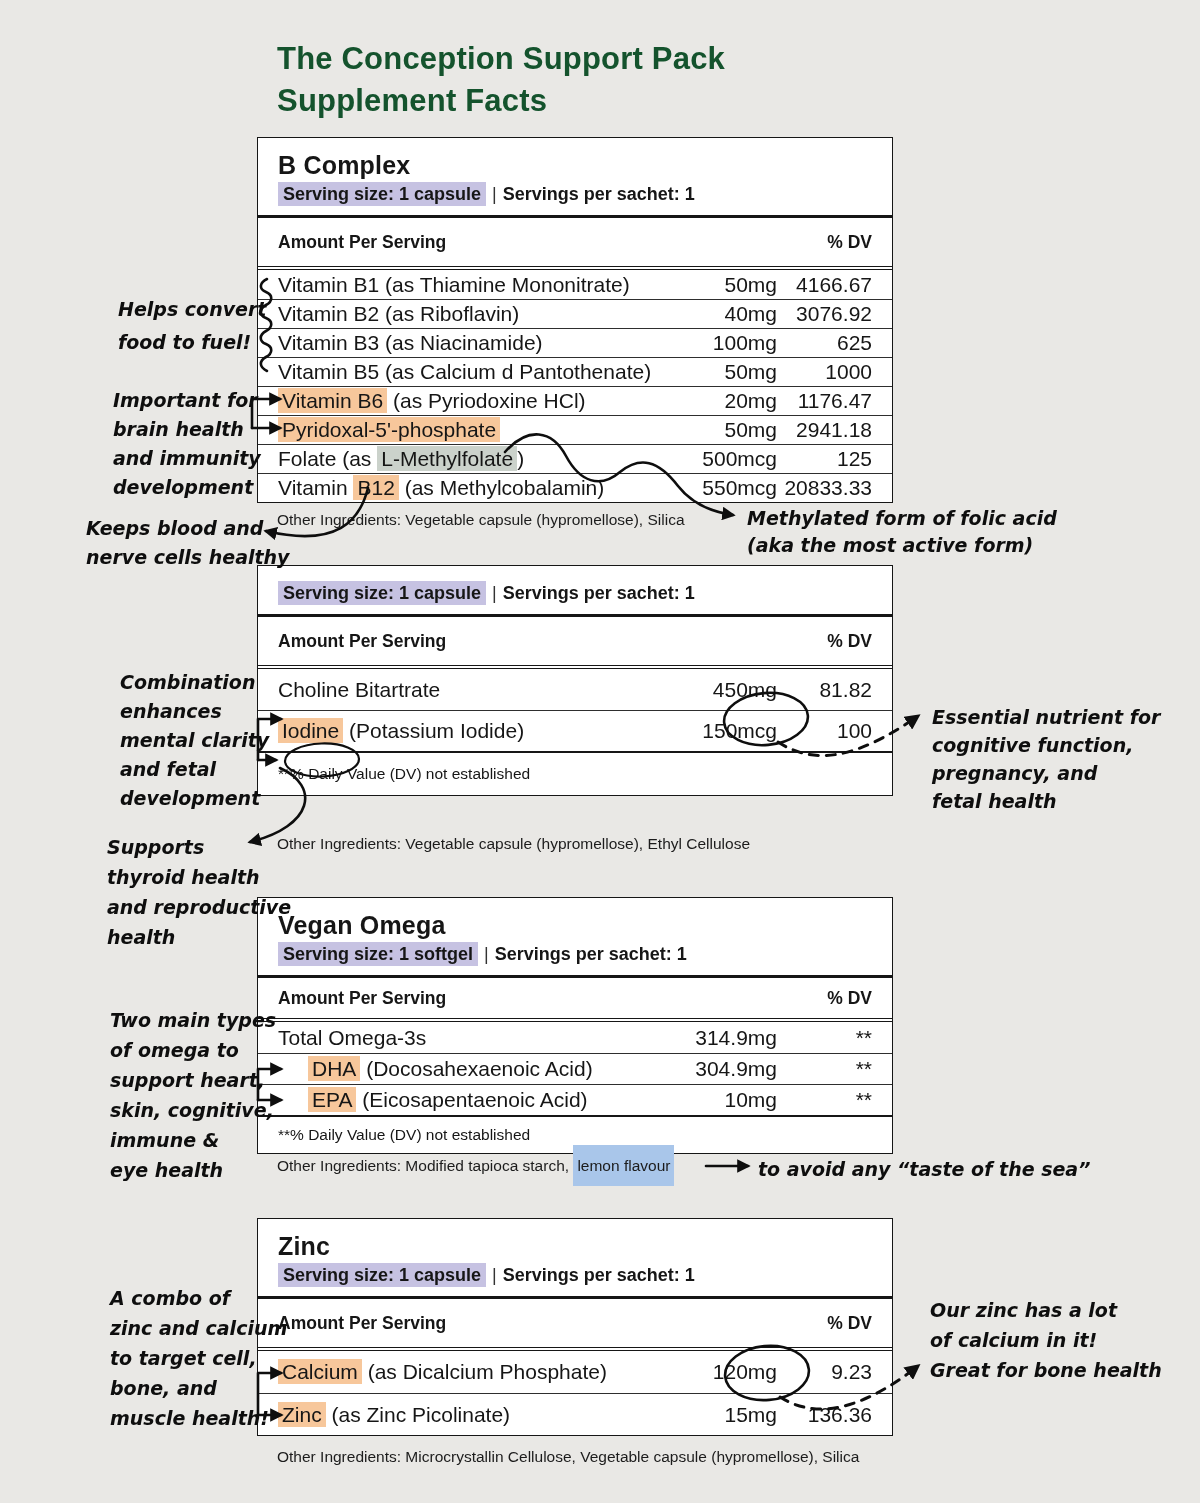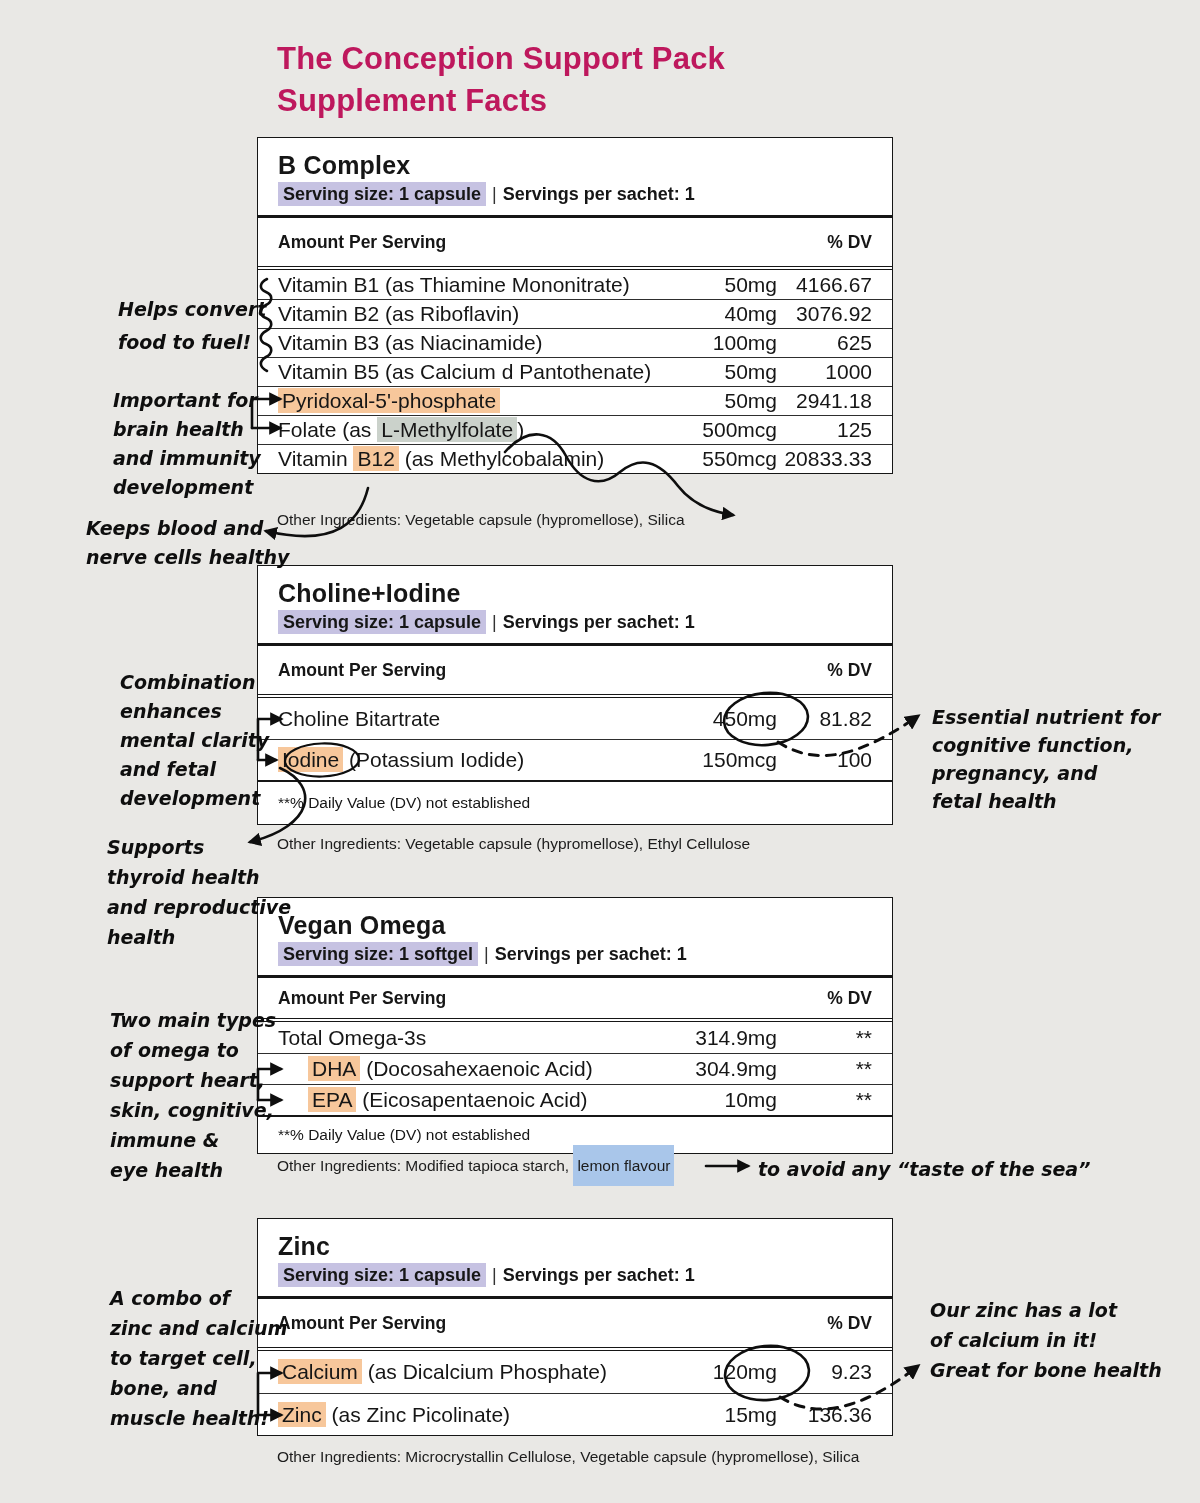--- a/index.html
+++ b/index.html
@@ -1,20 +1,20 @@
 <!DOCTYPE html>
 <html><head>
 <meta charset="utf-8">
 <style>
   html,body{margin:0;padding:0;}
   body{background:#e9e8e5;font-family:"Liberation Sans",sans-serif;color:#161616;}
   .canvas{position:relative;width:1200px;height:1503px;background:#e9e8e5;overflow:hidden;}
 
   .page-title{position:absolute;left:277px;top:38px;font-size:31px;font-weight:bold;
-    line-height:42px;color:#be185d;letter-spacing:.2px;}
+    line-height:42px;color:#14532d;letter-spacing:.2px;}
 
   .panel{position:absolute;left:257px;width:636px;background:#fff;
     border:1.5px solid #161616;box-sizing:border-box;}
   .p1{top:137px;} .p2{top:565px;} .p3{top:897px;} .p4{top:1218px;}
 
   .p-head{padding:13px 20px 10px;border-bottom:3px solid #161616;}
   .p-title{font-size:25px;font-weight:bold;letter-spacing:.2px;}
   .serving{font-size:18px;font-weight:bold;margin-top:4px;}
   .pipe{margin:0 6px;font-weight:normal;color:#333;}
 
@@ -100,41 +100,45 @@
         <span class="rname"><span>Vitamin B3 (as Niacinamide)</span><span class="hl"></span><span></span></span>
         <span class="ramt">100mg</span>
         <span class="rdv">625</span>
       </div>
       <div class="trow">
         <span class="rname"><span>Vitamin B5 (as Calcium d Pantothenate)</span><span class="hl"></span><span></span></span>
         <span class="ramt">50mg</span>
         <span class="rdv">1000</span>
       </div>
       <div class="trow">
+        <span class="rname"><span></span><span class="hl hl-orange">Vitamin B6</span><span> (as Pyriodoxine HCl)</span></span>
+        <span class="ramt">20mg</span>
+        <span class="rdv">1176.47</span>
+      </div>
+      <div class="trow">
         <span class="rname"><span></span><span class="hl hl-orange">Pyridoxal-5'-phosphate</span><span></span></span>
         <span class="ramt">50mg</span>
         <span class="rdv">2941.18</span>
       </div>
       <div class="trow">
         <span class="rname"><span>Folate (as </span><span class="hl hl-sage">L-Methylfolate</span><span>)</span></span>
         <span class="ramt">500mcg</span>
         <span class="rdv">125</span>
       </div>
       <div class="trow">
         <span class="rname"><span>Vitamin </span><span class="hl hl-orange">B12</span><span> (as Methylcobalamin)</span></span>
         <span class="ramt">550mcg</span>
         <span class="rdv">20833.33</span>
       </div>
     </div>
   </div>
   <div class="other o1"><span>Other Ingredients: Vegetable capsule (hypromellose), Silica</span></div>
 
   <div class="panel p2">
     <div class="p-head">
-      <div class="p-title">Choline+Iodine</div>
       <div class="serving">
         <span class="hl-lav">Serving size: 1 capsule</span><span class="pipe">|</span><span>Servings per sachet: 1</span>
       </div>
     </div>
     <div class="aps">
       <span>Amount Per Serving</span>
       <span>% DV</span>
     </div>
     <div class="dbl"></div>
     <div class="rows">
@@ -214,20 +218,22 @@
   <div class="other o4"><span>Other Ingredients: Microcrystallin Cellulose, Vegetable capsule (hypromellose), Silica</span></div>
 
   <div class="hand a1">Helps convert
 food to fuel!</div>
   <div class="hand a2">Important for
 brain health
 and immunity
 development</div>
   <div class="hand a3">Keeps blood and
 nerve cells healthy</div>
+  <div class="hand a4">Methylated form of folic acid
+(aka the most active form)</div>
   <div class="hand a5">Combination
 enhances
 mental clarity
 and fetal
 development</div>
   <div class="hand a6">Supports
 thyroid health
 and reproductive
 health</div>
   <div class="hand a7">Essential nutrient for

